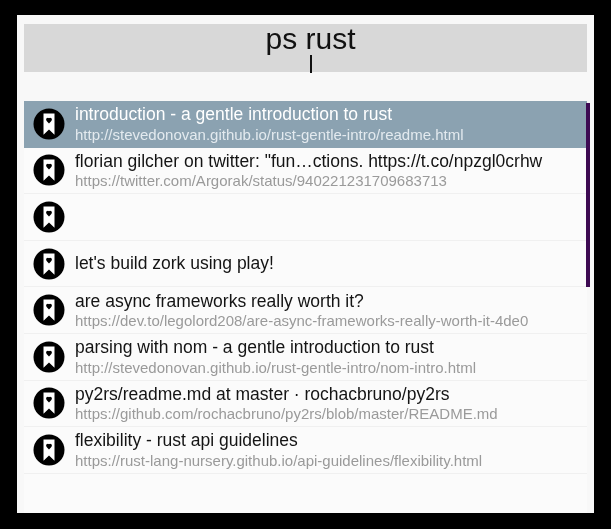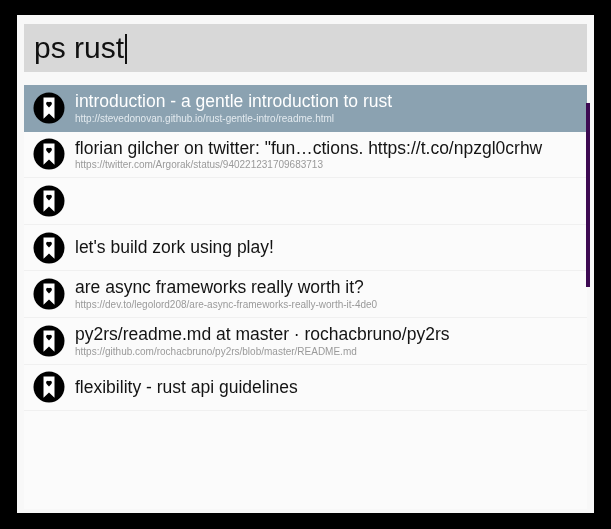--- a/index.html
+++ b/index.html
@@ -48,20 +48,21 @@
   }
   .search-input {
     width: 100%;
     height: 100%;
     background: #d8d8d8;
     border: none;
     box-sizing: border-box;
     display: flex;
     align-items: center;
     padding-left: 10px;
+    flex-direction: column;
   }
   .search-text {
     font-size: 30px;
     color: #111111;
     letter-spacing: 0px;
     line-height: 1;
     white-space: pre;
   }
   .caret {
     display: inline-block;
@@ -71,21 +72,21 @@
     margin-left: 1px;
     vertical-align: middle;
     position: relative;
     top: 1px;
   }
 
   
   .results {
     position: absolute;
     left: 7px;
-    top: 70px;
+    top: 86px;
     width: 563px;
     height: 424px;
     background: #fbfbfb;
     overflow: hidden;
   }
 
   .result-row {
     position: relative;
     height: 46.6px;
     display: flex;
@@ -123,21 +124,21 @@
     color: #141414;
     line-height: 1.12;
     white-space: nowrap;
     overflow: hidden;
     font-weight: normal;
   }
   .selected .row-title {
     color: #ffffff;
   }
   .row-url {
-    font-size: 10px;
+    font-size: 15px;
     color: #9a9a9a;
     line-height: 1.18;
     white-space: nowrap;
     overflow: hidden;
     margin-top: 1px;
   }
   .selected .row-url {
     color: #e3eaef;
   }
 
@@ -235,34 +236,48 @@
         </div>
         <div class="result-row">
           <span style="display: flex;">
             <svg class="bm-icon" viewBox="0 0 32 32" xmlns="http://www.w3.org/2000/svg">
               <circle cx="16" cy="16" r="15.5" fill="#000000"></circle>
               <path d="M10.5 5.5 h11 v21.3 l-5.5 -5.2 l-5.5 5.2 z" fill="#ffffff"></path>
               <path d="M16 15.6 c-1.25 -1.35 -2.9 -2.6 -2.9 -4.05 c0 -1.05 0.82 -1.85 1.78 -1.85 c0.62 0 1.0 0.3 1.12 0.62 c0.12 -0.32 0.5 -0.62 1.12 -0.62 c0.96 0 1.78 0.8 1.78 1.85 c0 1.45 -1.65 2.7 -2.9 4.05 z" fill="#000000"></path>
             </svg>
           </span>
           <div class="row-text">
+            <div class="row-title">parsing with nom - a gentle introduction to rust</div>
+            <div class="row-url">http://stevedonovan.github.io/rust-gentle-intro/nom-intro.html</div>
+          </div>
+        </div>
+        <div class="result-row">
+          <span style="display: flex;">
+            <svg class="bm-icon" viewBox="0 0 32 32" xmlns="http://www.w3.org/2000/svg">
+              <circle cx="16" cy="16" r="15.5" fill="#000000"></circle>
+              <path d="M10.5 5.5 h11 v21.3 l-5.5 -5.2 l-5.5 5.2 z" fill="#ffffff"></path>
+              <path d="M16 15.6 c-1.25 -1.35 -2.9 -2.6 -2.9 -4.05 c0 -1.05 0.82 -1.85 1.78 -1.85 c0.62 0 1.0 0.3 1.12 0.62 c0.12 -0.32 0.5 -0.62 1.12 -0.62 c0.96 0 1.78 0.8 1.78 1.85 c0 1.45 -1.65 2.7 -2.9 4.05 z" fill="#000000"></path>
+            </svg>
+          </span>
+          <div class="row-text">
             <div class="row-title">py2rs/readme.md at master · rochacbruno/py2rs</div>
             <div class="row-url">https://github.com/rochacbruno/py2rs/blob/master/README.md</div>
           </div>
         </div>
         <div class="result-row">
           <span style="display: flex;">
             <svg class="bm-icon" viewBox="0 0 32 32" xmlns="http://www.w3.org/2000/svg">
               <circle cx="16" cy="16" r="15.5" fill="#000000"></circle>
               <path d="M10.5 5.5 h11 v21.3 l-5.5 -5.2 l-5.5 5.2 z" fill="#ffffff"></path>
               <path d="M16 15.6 c-1.25 -1.35 -2.9 -2.6 -2.9 -4.05 c0 -1.05 0.82 -1.85 1.78 -1.85 c0.62 0 1.0 0.3 1.12 0.62 c0.12 -0.32 0.5 -0.62 1.12 -0.62 c0.96 0 1.78 0.8 1.78 1.85 c0 1.45 -1.65 2.7 -2.9 4.05 z" fill="#000000"></path>
             </svg>
           </span>
           <div class="row-text">
             <div class="row-title">flexibility - rust api guidelines</div>
+            <div class="row-url">https://rust-lang-nursery.github.io/api-guidelines/flexibility.html</div>
           </div>
         </div>
       </div>
 
     <div class="scrollbar-track">
       <div class="scrollbar-thumb"></div>
     </div>
 
   </div>
 </div>

